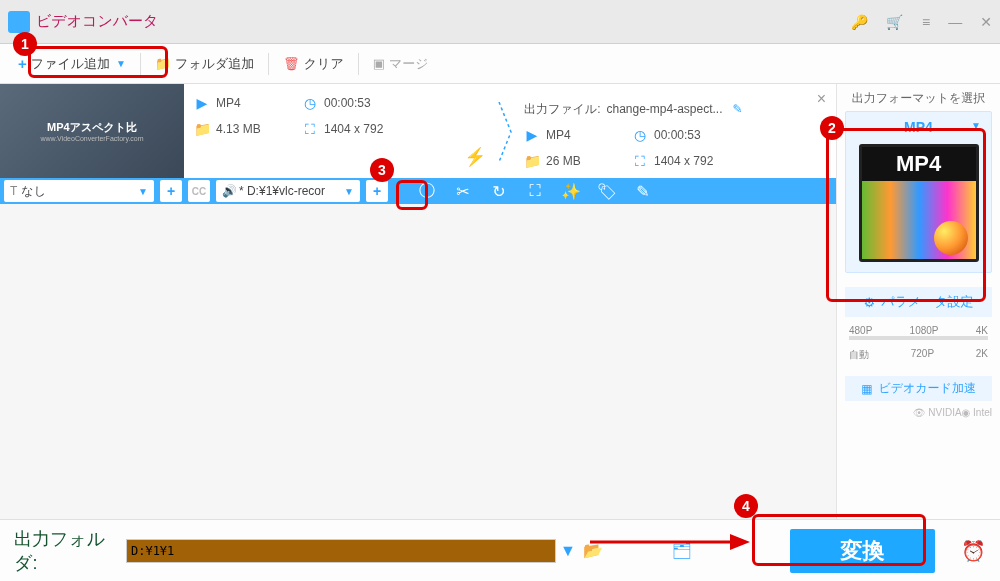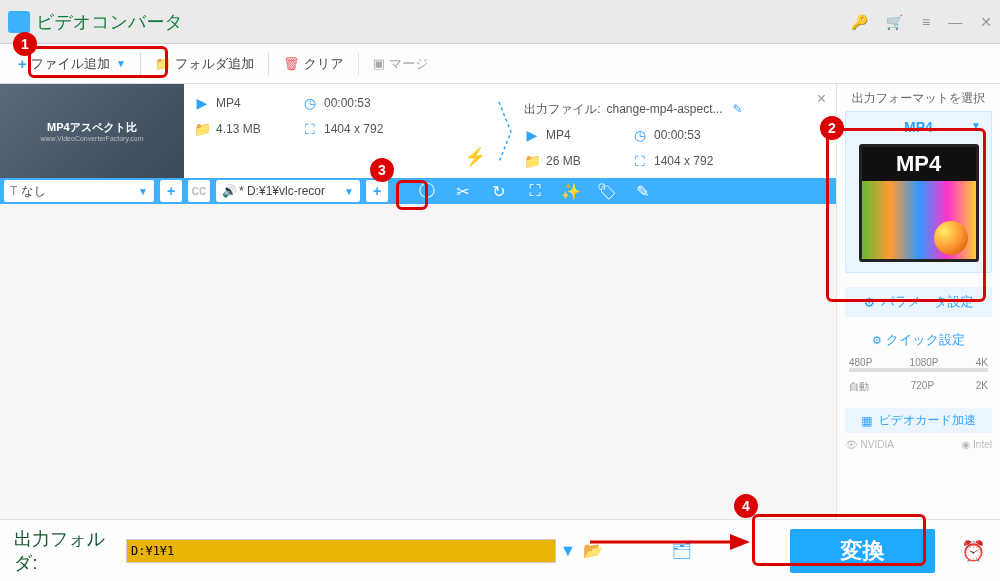--- a/index.html
+++ b/index.html
@@ -1,21 +1,21 @@
 <!DOCTYPE html>
 <html><head>
   <meta charset="utf-8">
   <style>
     * { margin: 0; padding: 0; box-sizing: border-box; font-family: "Meiryo", "MS PGothic", sans-serif; }
     body { width: 1000px; height: 581px; background: #f5f5f5; position: relative; overflow: hidden; }
 
     
     .title-bar { height: 44px; background: #eaeaea; display: flex; align-items: center; padding: 0 8px; border-bottom: 1px solid #d0d0d0; }
     .app-icon { width: 22px; height: 22px; background: #3fb0ff; border-radius: 3px; margin-right: 6px; }
-    .title-text { font-size: 18px; color: #15803d; flex: 1; }
+    .title-text { font-size: 15px; color: #be185d; flex: 1; }
     .title-actions { display: flex; gap: 18px; align-items: center; }
     .title-actions span { color: #999; cursor: pointer; font-size: 14px; }
 
     
     .toolbar { height: 40px; background: #fdfdfd; display: flex; align-items: center; padding: 0 8px; border-bottom: 1px solid #e0e0e0; }
     .tbar-item { display: flex; align-items: center; gap: 4px; padding: 4px 10px; font-size: 13px; color: #444; cursor: pointer; }
     .tbar-sep { width: 1px; height: 22px; background: #ddd; margin: 0 4px; }
     .plus-blue { color: #2ea3ff; font-weight: bold; font-size: 15px; }
     .folder-blue { color: #2ea3ff; }
     .trash-red { color: #e55; }
@@ -60,26 +60,26 @@
     .format-img .mp4-label { background:#111; color:#fff; font-weight:bold; font-size:22px; text-align:center; padding:4px 0; }
     .format-img .strip { flex:1; background: linear-gradient(90deg,#6b3,#f93,#39f,#f3c,#fc3); position:relative; }
     .format-img .ball { position:absolute; bottom:4px; right:8px; width:34px; height:34px; border-radius:50% 50% 50% 50%; background: radial-gradient(circle at 30% 30%, #ffec64, #f93, #c40); }
 
     .param-btn { background: #eaf5ff; color: #2ea3ff; font-size: 13px; padding: 6px 4px; margin-top: 14px; text-align: center; cursor: pointer; display:flex; align-items:center; justify-content:center; gap:6px;}
     .quick-title { text-align: center; color: #2ea3ff; font-size: 13px; margin-top: 14px; }
     .quick-title::before { content:"⚙"; margin-right:4px; font-size:11px;}
     .slider-row { display: flex; justify-content: space-between; font-size: 10px; color: #888; margin-top: 8px; padding: 0 4px;}
     .slider-line { height: 4px; background: #ddd; margin: 0 4px; position: relative; }
     .gpu-btn { background: #eaf5ff; color: #2ea3ff; font-size: 12px; padding: 4px; margin-top: 14px; text-align: center; cursor: pointer; display:flex;align-items:center;justify-content:center;gap:6px;}
-    .gpu-row { display: flex; justify-content: space-between; margin-top: 6px; color: #bbb; font-size: 10px; }
+    .gpu-row { display: flex; justify-content: flex-end; margin-top: 6px; color: #bbb; font-size: 10px; }
 
     
     .bottom-bar { position: absolute; bottom: 0; left: 0; right: 0; height: 62px; background: #fdfdfd; border-top: 1px solid #e0e0e0; display: flex; align-items: center; padding: 0 14px; gap: 8px; }
     .bb-label { font-size: 18px; color: #14532d; }
-    .bb-input { flex: 0 0 430px; height: 24px; border: 1px solid #ccc; font-size: 12px; padding: 0 4px; font-family: monospace; background:#eab308;}
+    .bb-input { flex: 0 0 430px; height: 24px; border: 1px solid #ccc; font-size: 12px; padding: 0 4px; font-family: monospace; background:#a16207;}
     .bb-caret { color: #2ea3ff; cursor: pointer; margin-left:-4px;}
     .bb-icon { width: 22px; text-align: center; color: #2ea3ff; font-size: 16px; cursor: pointer; }
     .convert-btn { width: 160px; height: 44px; background: #1ea8ff; color: #fff; font-size: 22px; font-weight: bold; display: flex; align-items: center; justify-content: center; margin-left: 90px; cursor: pointer; border-radius: 2px; }
     .alarm { color: #2ea3ff; font-size: 20px; margin-left: 18px; cursor: pointer; }
 
     
     .callout { position: absolute; border: 3px solid #d00; border-radius: 6px; pointer-events: none; z-index: 50; }
     .badge { position: absolute; width: 24px; height: 24px; background: #d00; color: #fff; font-weight: bold; font-size: 14px; border-radius: 50%; display: flex; align-items: center; justify-content: center; z-index: 60; pointer-events:none; }
     .arrow-red { position: absolute; z-index: 55; pointer-events:none; }
   </style>
@@ -213,21 +213,20 @@
             <div class="ball"></div>
           </div>
       </div>
     </div>
 
     <div class="param-btn">
       <span>⚙</span>
       <span>パラメータ設定</span>
     </div>
 
-    <div class="quick-title">クイック設定</div>
     <div class="slider-row">
       <span>480P</span>
       <span>1080P</span>
       <span>4K</span>
     </div>
     <div class="slider-line"></div>
     <div class="slider-row">
       <span>自動</span>
       <span>720P</span>
       <span>2K</span>

